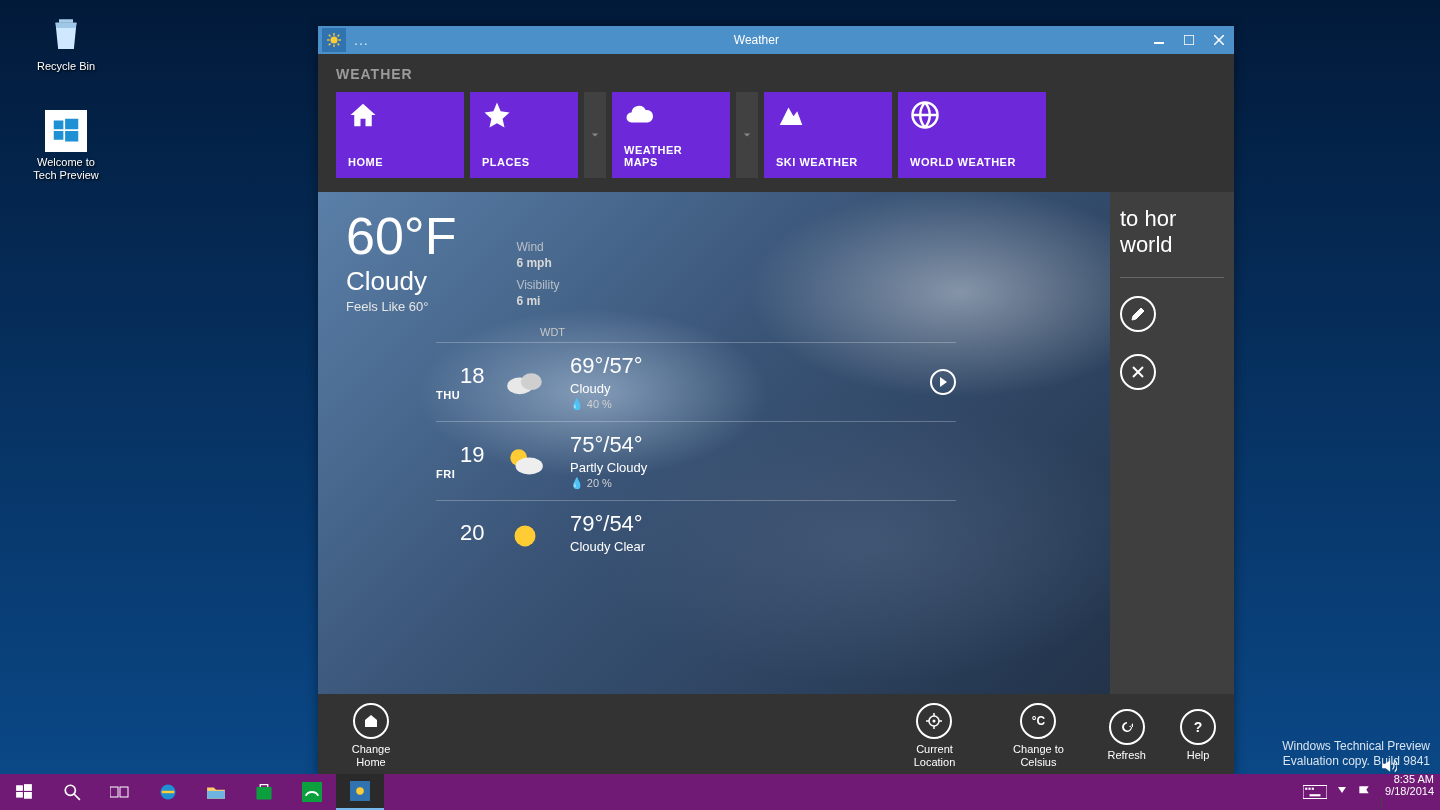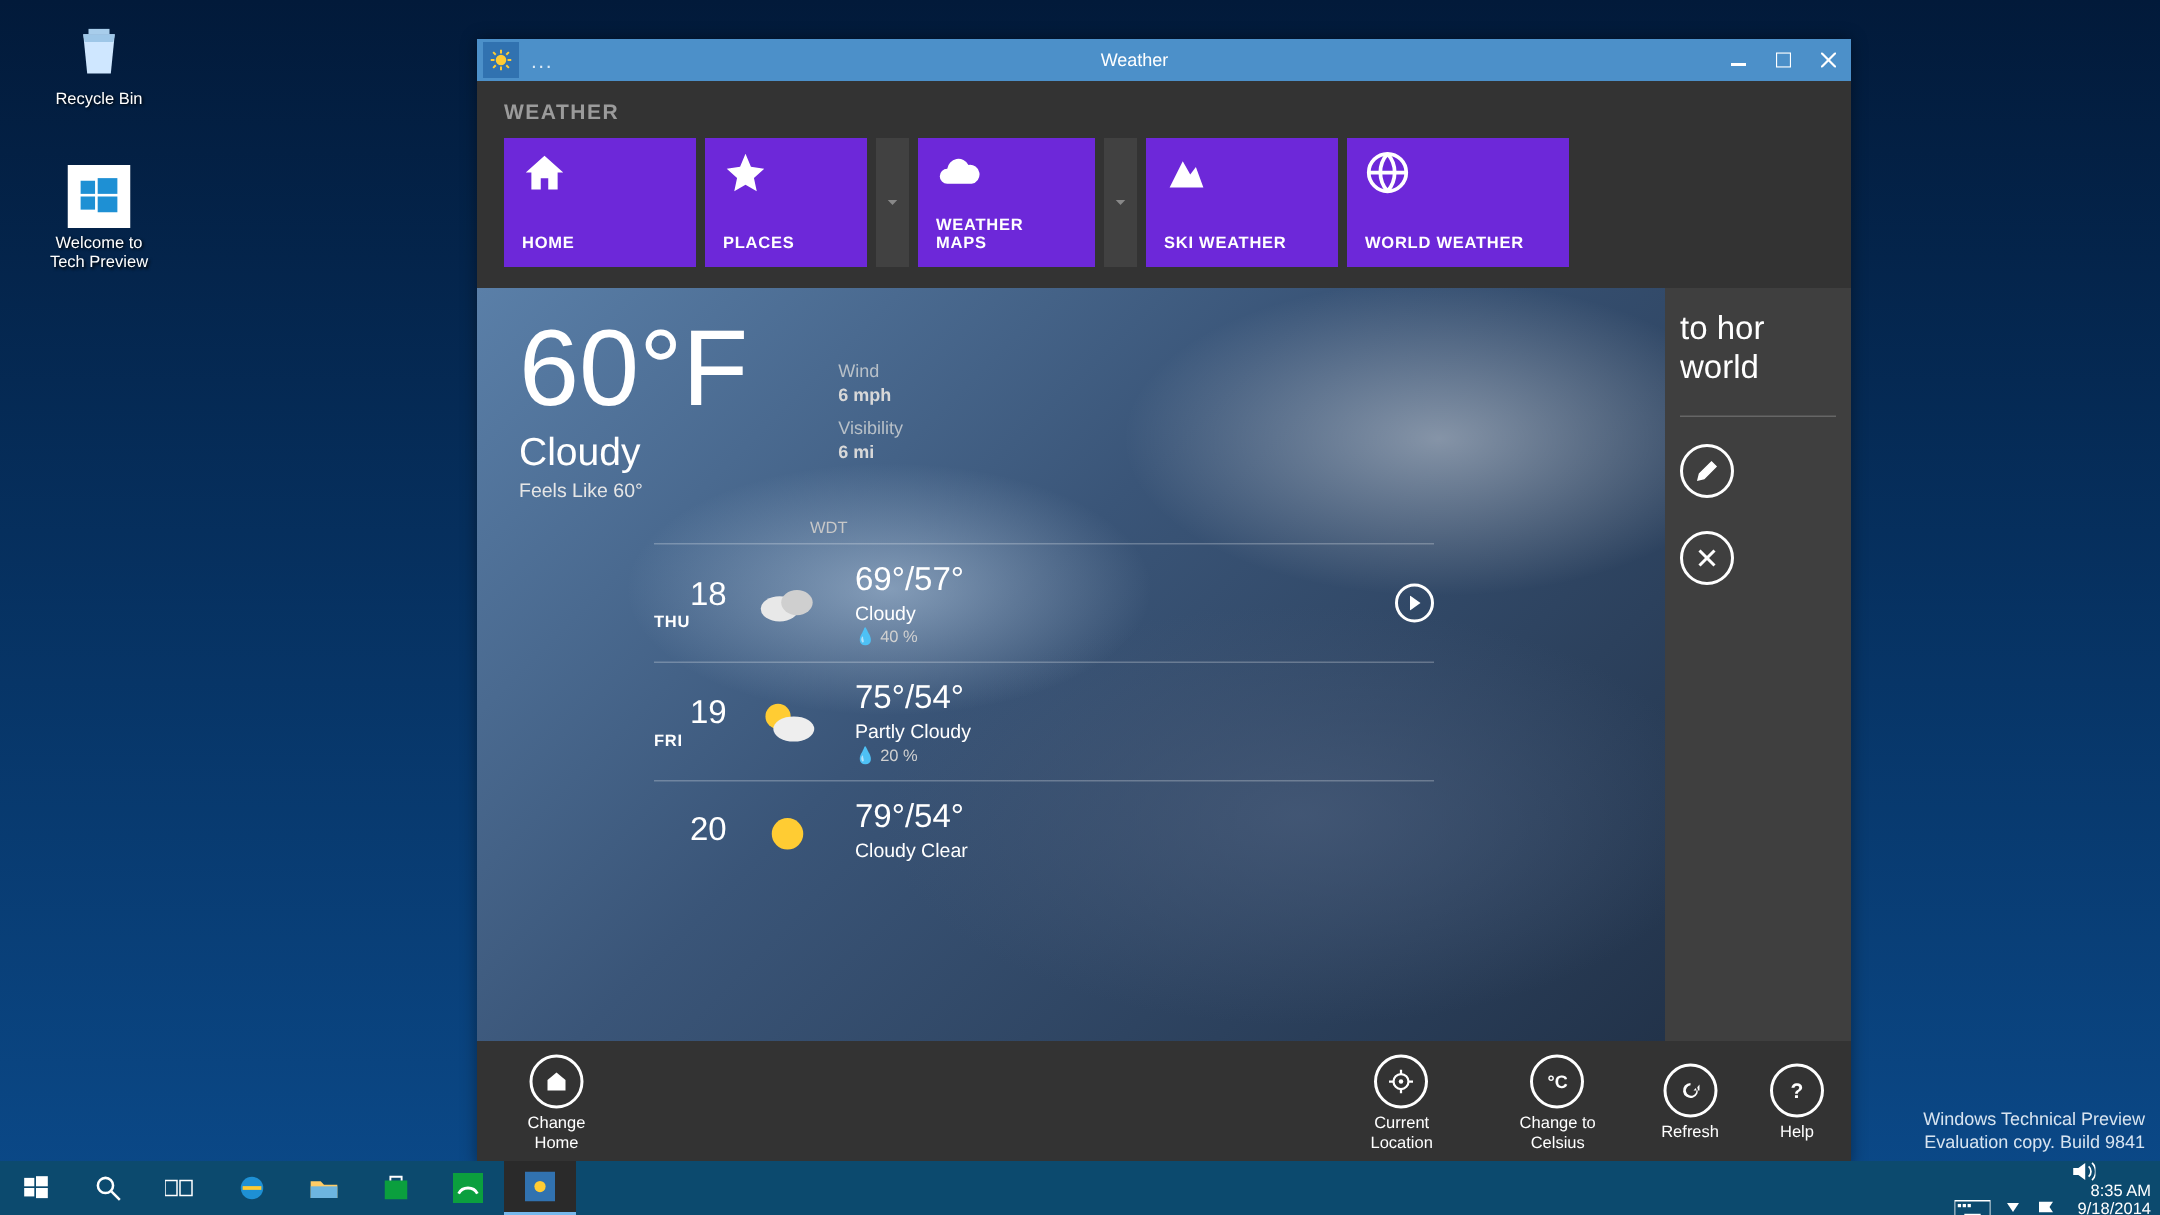--- a/index.html
+++ b/index.html
@@ -23,21 +23,21 @@
   .tile-drop { width: 22px; background: #414141; display: flex; align-items: center; justify-content: center; cursor: pointer; }
   .tile-drop svg { width: 8px; height: 8px; fill: #888; }
   .content { flex: 1; position: relative; overflow: hidden; background: #2a3f5c; }
   .clouds { position: absolute; inset: 0; background:
      radial-gradient(ellipse 300px 150px at 70% 20%, rgba(255,255,255,.4), transparent 70%),
      radial-gradient(ellipse 250px 120px at 30% 40%, rgba(200,220,240,.5), transparent 70%),
      radial-gradient(ellipse 400px 200px at 60% 70%, rgba(70,90,120,.8), transparent 70%),
      linear-gradient(135deg, #5a7fa8 0%, #3a5578 40%, #1e2d42 100%); }
   .hero { position: absolute; left: 0; top: 0; width: 790px; padding: 18px 28px; color: #fff; }
   .big { display: flex; align-items: flex-start; gap: 60px; }
-  .temp-block .temp { font-size: 72px; font-weight: 200; line-height: 1; }
+  .temp-block .temp { font-size: 52px; font-weight: 200; line-height: 1; }
   .temp-block .cond { font-size: 26px; font-weight: 300; margin-top: 4px; }
   .temp-block .feels { font-size: 13px; margin-top: 2px; color: #e6e6e6; }
   .meta { font-size: 12px; margin-top: 22px; color: #d8d8d8; }
   .meta .mlabel { color: #b8c0c8; margin-top: 8px; }
   .meta .mval { font-weight: 600; margin-top: 2px; }
   .provider { font-size: 11px; color: #c8c8c8; margin: 12px 0 4px 194px; }
   .forecast { margin-left: 90px; }
   .frow { display: flex; align-items: center; gap: 22px; border-top: 1px solid rgba(255,255,255,.25); padding: 10px 0; width: 520px; }
   .frow .daycol { width: 44px; }
   .frow .dnum { font-size: 22px; font-weight: 300; margin-left: 24px; }
@@ -52,21 +52,21 @@
   .sidepanel hr { border: none; border-top: 1px solid #666; margin: 18px 0; }
   .circlebtn { width: 36px; height: 36px; border: 2px solid #fff; border-radius: 50%; display: flex; align-items: center; justify-content: center; margin-bottom: 22px; cursor: pointer; }
   .circlebtn svg { width: 16px; height: 16px; fill: #fff; stroke: #fff; }
   .appbar { height: 84px; background: #333; display: flex; align-items: center; padding: 0 18px; gap: 34px; color: #fff; font-size: 11px; }
   .appbar .spacer { flex: 1; }
   .abtn { display: flex; flex-direction: column; align-items: center; gap: 4px; cursor: pointer; text-align: center; }
   .abtn .ring { width: 36px; height: 36px; border: 2px solid #fff; border-radius: 50%; display: flex; align-items: center; justify-content: center; }
   .abtn svg { width: 16px; height: 16px; fill: #fff; }
   .abtn .albl { line-height: 1.2; max-width: 70px; }
   
-  .taskbar { position: absolute; left: 0; bottom: 0; width: 100%; height: 36px; background: #0c4a6e; display: flex; align-items: flex-start; }
+  .taskbar { position: absolute; left: 0; bottom: 0; width: 100%; height: 36px; background: #701a75; display: flex; align-items: center; }
   .tbtn { width: 48px; height: 36px; display: flex; align-items: center; justify-content: center; cursor: pointer; }
   .tbtn.active { background: #2a2a2a; border-bottom: 2px solid #76b9ed; }
   .tray { margin-left: auto; display: flex; align-items: center; gap: 10px; padding-right: 6px; color: #fff; font-size: 11px; }
   .tray .clock { text-align: right; line-height: 1.1; font-size: 11px; margin-left: 4px; }
   .watermark { position: absolute; right: 10px; bottom: 40px; color: #d8e4f0; font-size: 12px; text-align: right; line-height: 1.3; }
   svg { display: block; }
 </style>
 </head>
 <body>
 

